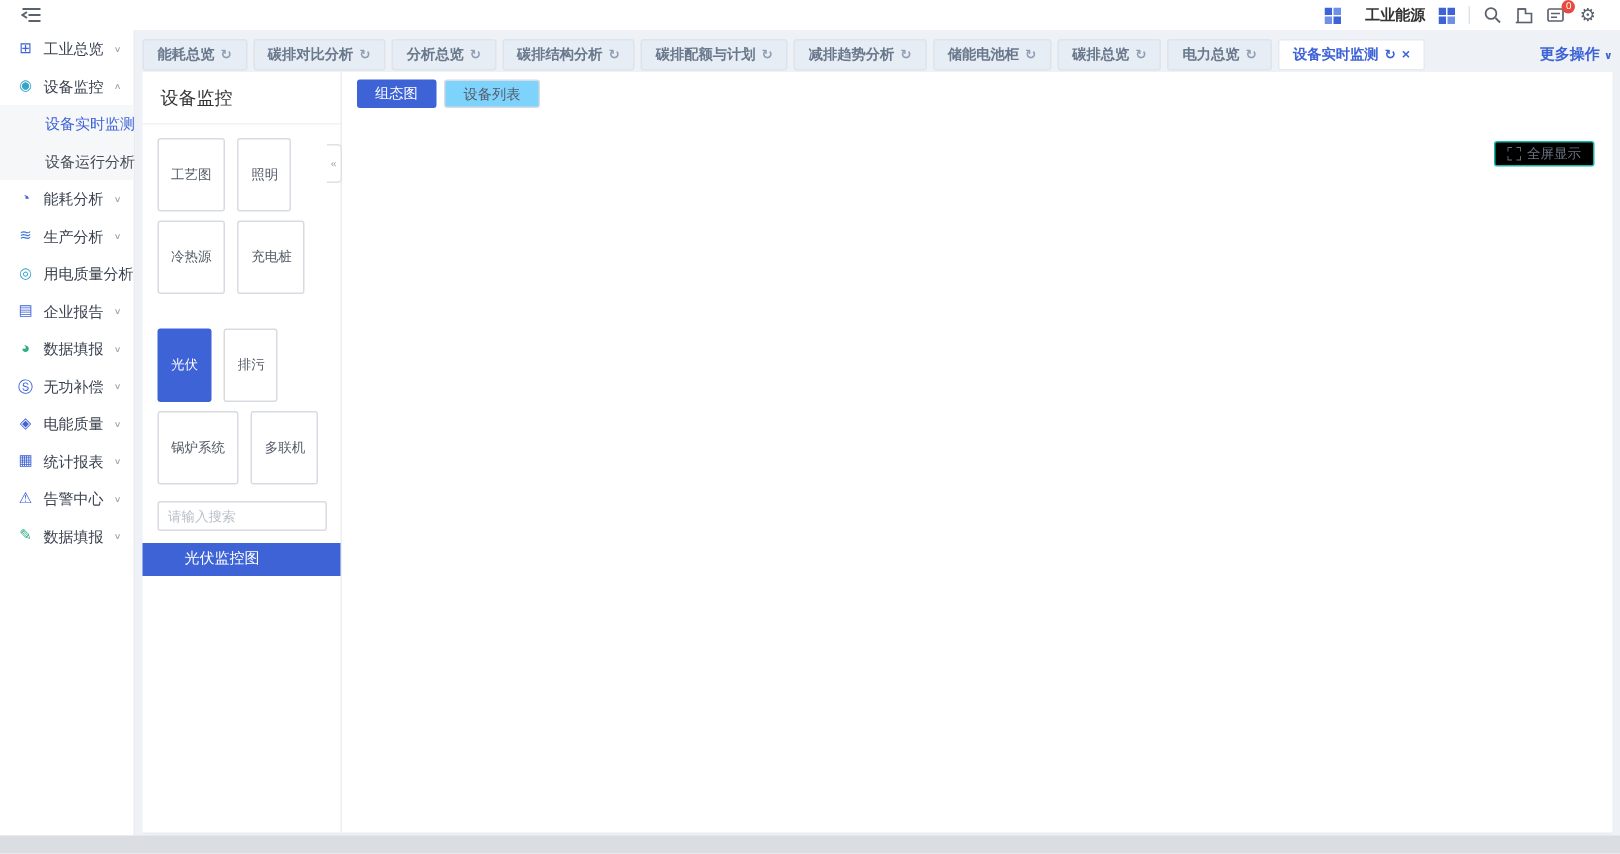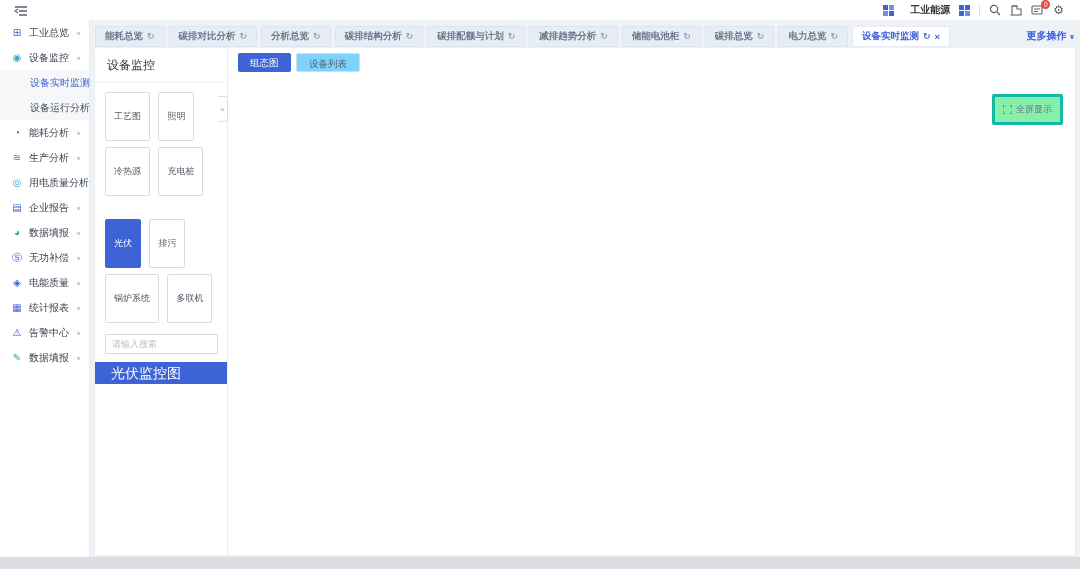--- a/index.html
+++ b/index.html
@@ -35,28 +35,28 @@
   .card { position:absolute; left:95px; top:48px; width:980px; height:507px; background:#fff; box-shadow:0 1px 2px rgba(0,0,0,.04); z-index:5; }
 
   
   .tool { position:absolute; left:0; top:0; width:133px; height:100%; border-right:1px solid #ebedf0; }
   .tool-title { font-size:12px; color:#333; padding:9px 12px 8px; border-bottom:1px solid #f0f1f3; }
   .filters { padding:6px 8px 0; }
   .fbtn { display:inline-block; margin:3px 2px; padding:17px 8px; border:1px solid #d8dce2; border-radius:2px; font-size:9px; color:#525a66; background:#fff; cursor:pointer; }
   .fbtn.active { background:#3d63d6; border-color:#3d63d6; color:#fff;margin-top:20px; }
   .search { display:block; width:113px; margin:8px 10px 0; height:20px; border:1px solid #d8dce2; border-radius:2px; font-size:9px; padding:0 6px; color:#333; outline:none; }
   .search::placeholder { color:#b9c0c9; }
-  .dlist-item { margin-top:8px; height:22px; line-height:22px; padding-left:16px; font-size:14px; color:#fff; background:#3d63d6; cursor:pointer; }
+  .dlist-item { margin-top:8px; height:22px; line-height:22px; padding-left:28px; font-size:10px; color:#fff; background:#3d63d6; cursor:pointer; }
   .collapse-handle { position:absolute; left:123px; top:48px; width:10px; height:26px; background:#fff; border:1px solid #dde1e6; border-left:none; border-radius:0 3px 3px 0; font-size:7px; color:#9aa3af; text-align:center; line-height:26px; cursor:pointer; z-index:6; }
 
   
   .vbtn { position:absolute; top:5px; height:19px; line-height:19px; padding:0 12px; font-size:9.5px; border-radius:2px; cursor:pointer; }
   .vbtn.primary { background:#3d63d6; color:#fff; }
   .vbtn.ghost { background:#7dd3fc; color:#555e6a; border:1px solid #d8dce2; }
-  .fullscreen-btn { position:absolute; right:12px; top:46px; height:31px; display:flex; align-items:center; gap:4px; padding:0 8px; border:3px solid #14b8a6; border-radius:2px; background:#86efac; font-size:9px; color:#6a7380; cursor:pointer; }
+  .fullscreen-btn { position:absolute; right:12px; top:46px; height:17px; display:flex; align-items:center; gap:4px; padding:0 8px; border:1px solid #14b8a6; border-radius:2px; background:#000000; font-size:9px; color:#6a7380; cursor:pointer; }
 
   
   .dpanel { position:absolute; width:78px; z-index:4; }
   .dpanel .ptitle { font-size:8.5px; color:#5a6470; margin-bottom:5px; white-space:nowrap; }
   .dpanel .pbox { border:1px solid #90d6b6; background:#edf8f3; padding:5px 4px; }
   .prow { white-space:nowrap; color:#4c5560; font-size:8.3px; line-height:13.2px; }
   .prow .pl::after, .irow .pl::after { content:": "; }
   .ibox { position:absolute; border:1px solid #90d6b6; background:#edf8f3; font-size:8.3px; color:#4c5560; padding:3px 7px; line-height:13px; white-space:nowrap; z-index:4; }
   .dlabel { position:absolute; font-size:8.3px; color:#555e68; white-space:nowrap; z-index:4; }
   .dlabel.center { text-align:center; }

